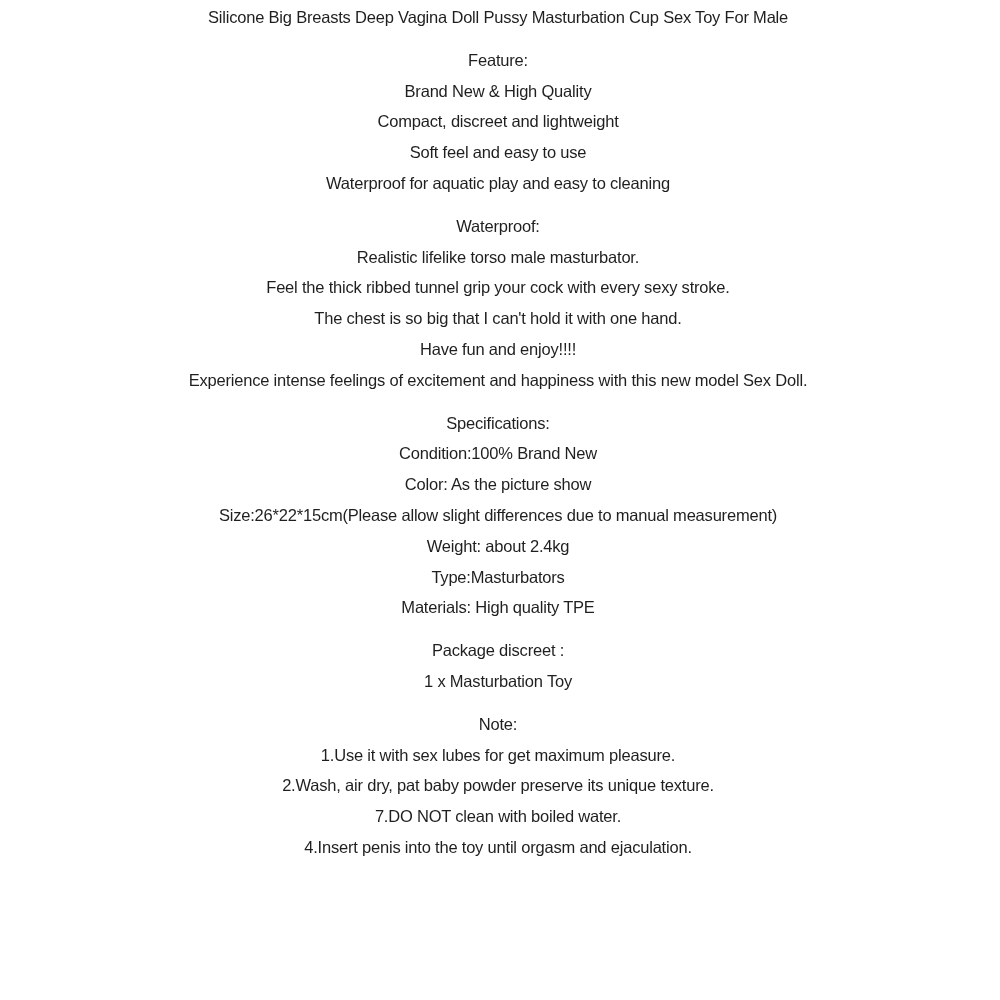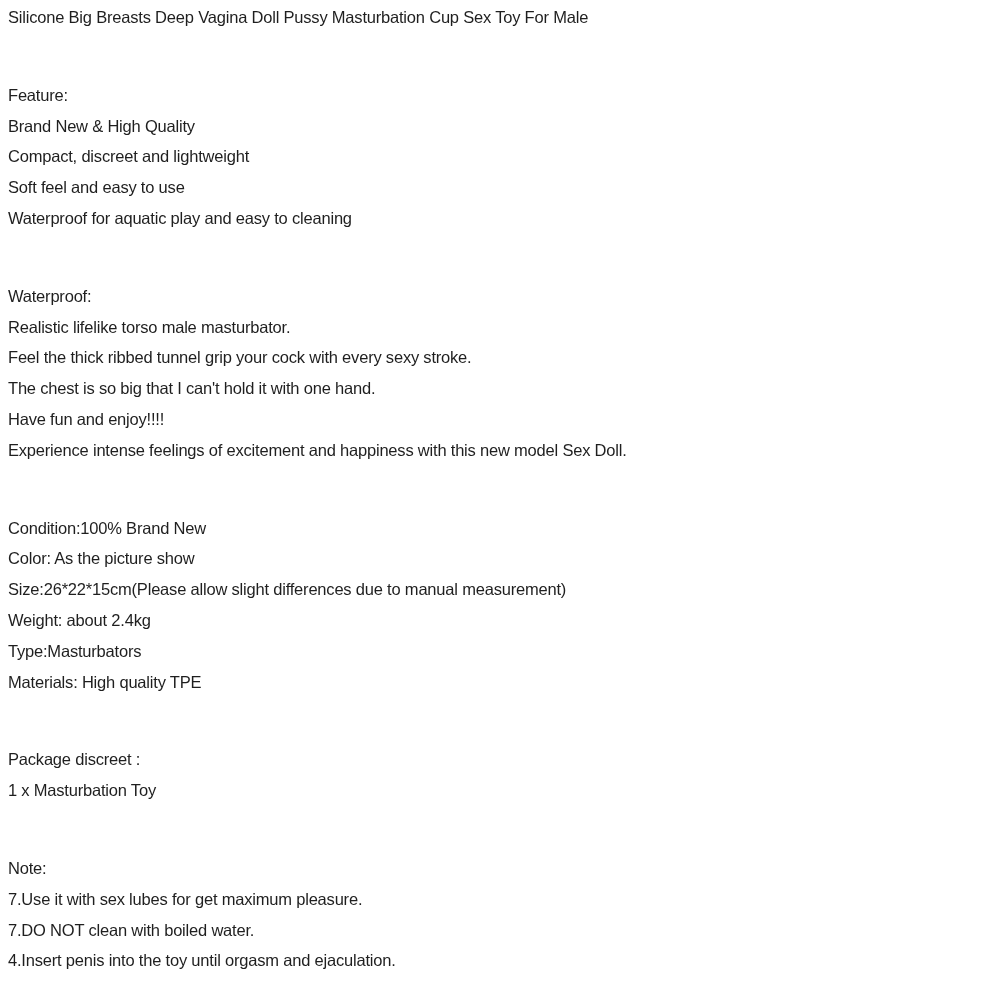--- a/index.html
+++ b/index.html
@@ -12,27 +12,28 @@
     height: 1000px;
     overflow: hidden;
     font-family: "Liberation Sans", sans-serif;
     color: #1f1f1f;
   }
   .doc {
     padding: 2px 12px 0 8px;
     font-size: 16.5px;
     line-height: 30.8px;
     letter-spacing: -0.2px;
+    text-align: center;
   }
   .line {
     white-space: pre-wrap;
     min-height: 30.8px;
   }
   .section {
-    margin-top: 47px; 
+    margin-top: 12px; 
   }
 </style>
 </head>
 <body>
 
 <div class="doc">
   <div class="line">Silicone Big Breasts Deep Vagina Doll Pussy Masturbation Cup Sex Toy For Male</div>
   <div id="sections">
       <div class="section">
         <div class="line">Feature:</div>
@@ -43,31 +44,33 @@
       </div>
       <div class="section">
         <div class="line">Waterproof:</div>
         <div class="line">Realistic lifelike torso male masturbator.</div>
         <div class="line">Feel the thick ribbed tunnel grip your cock with every sexy stroke.</div>
         <div class="line">The chest is so big that I can't hold it with one hand.</div>
         <div class="line">Have fun and enjoy!!!!</div>
         <div class="line">Experience intense feelings of excitement and happiness with this new model Sex Doll.</div>
       </div>
       <div class="section">
+        <div class="line">Specifications:</div>
         <div class="line">Condition:100% Brand New</div>
         <div class="line">Color: As the picture show</div>
         <div class="line">Size:26*22*15cm(Please allow slight differences due to manual measurement)</div>
         <div class="line">Weight: about 2.4kg</div>
         <div class="line">Type:Masturbators</div>
         <div class="line">Materials: High quality TPE</div>
       </div>
       <div class="section">
         <div class="line">Package discreet :</div>
         <div class="line">1 x Masturbation Toy</div>
       </div>
       <div class="section">
         <div class="line">Note:</div>
-        <div class="line">7.Use it with sex lubes for get maximum pleasure.</div>
+        <div class="line">1.Use it with sex lubes for get maximum pleasure.</div>
+        <div class="line">2.Wash, air dry, pat baby powder preserve its unique texture.</div>
         <div class="line">7.DO NOT clean with boiled water.</div>
         <div class="line">4.Insert penis into the toy until orgasm and ejaculation.</div>
       </div>
     </div>
 </div>
 
 </body></html>

